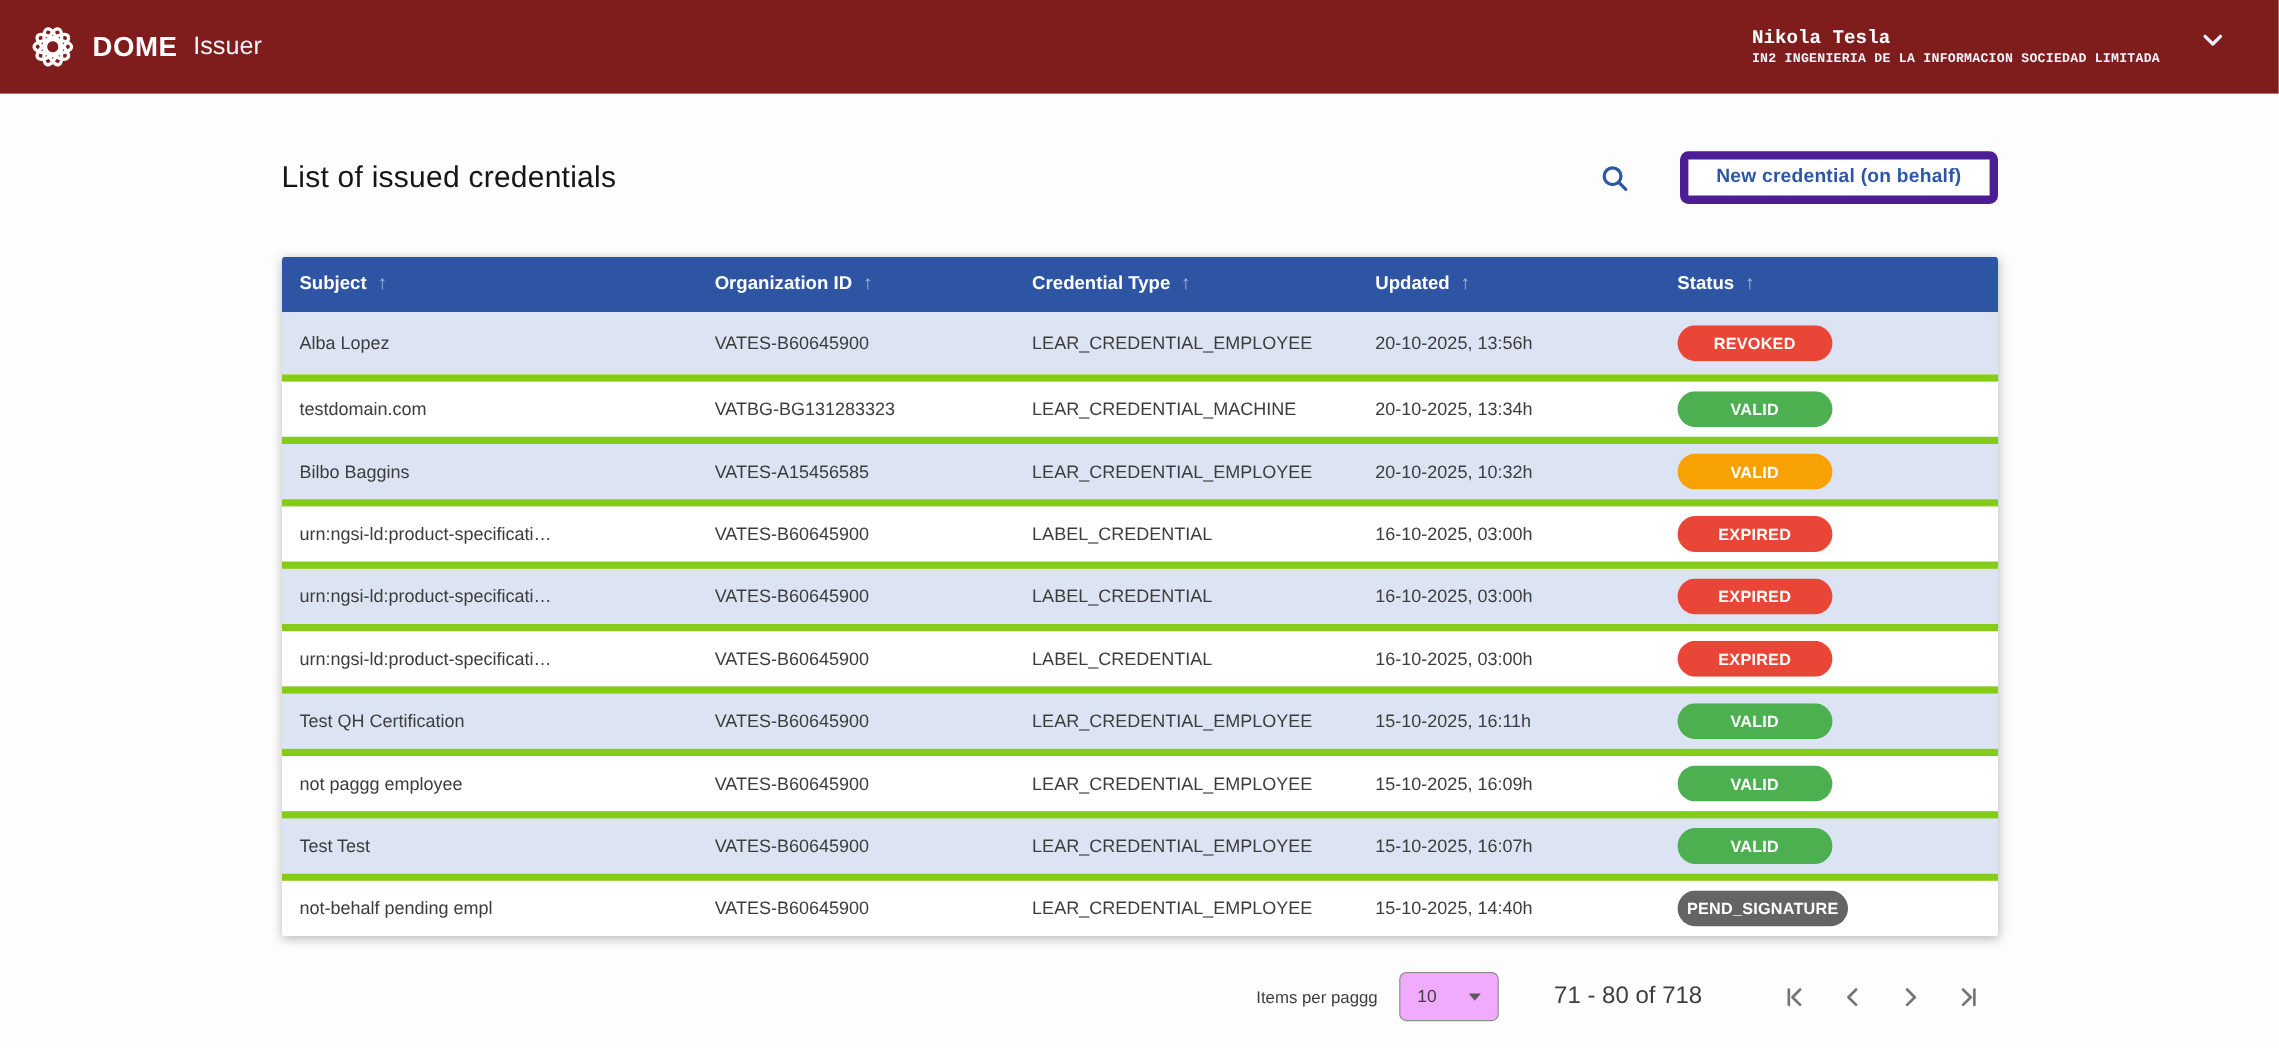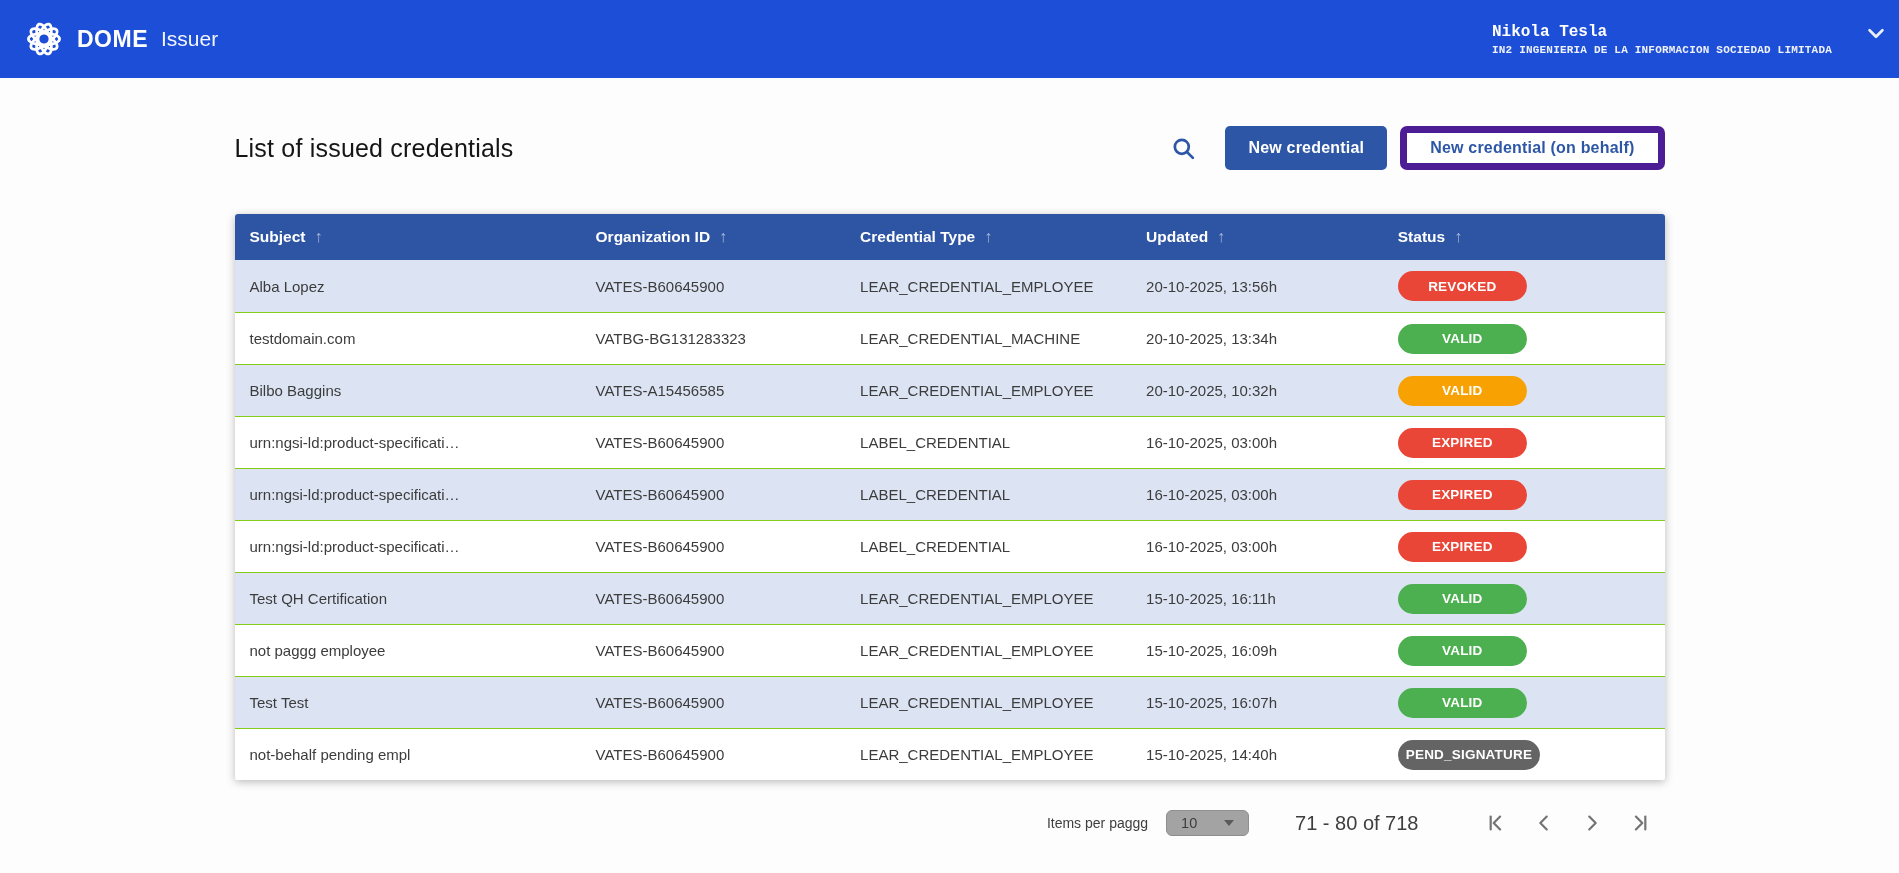--- a/index.html
+++ b/index.html
@@ -7,25 +7,25 @@
   body {
     font-family: "Liberation Sans", sans-serif;
     background: #fdfdfd;
     overflow: hidden;
     color: #3c3c3c;
   }
 
   
   .topbar {
     height: 78px;
-    background: #1d4ed8;
+    background: #7f1d1d;
     display: flex;
     align-items: center;
     justify-content: space-between;
-    padding: 0 12px 0 22px;
+    padding: 0 44px 0 22px;
   }
   .brand { display: flex; align-items: center; gap: 11px; cursor: pointer; }
   .brand-name { color: #fff; font-size: 23px; font-weight: 800; letter-spacing: .5px; }
   .brand-product { color: #f2f5fb; font-size: 21px; font-weight: 400; margin-left: 2px; }
   .user { display: flex; gap: 33px; cursor: pointer; font-family: Liberation Mono, monospace; }
   .user-text { text-align: left; }
   .user-name { color: #fff; font-size: 16px; font-weight: 600; line-height: 1.25; }
   .user-org { color: #eef2fa; font-size: 11px; font-weight: 700; letter-spacing: .2px; margin-top: 2px; }
 
   
@@ -61,44 +61,44 @@
     grid-template-columns: 24.2% 18.5% 20% 17.6% 19.7%;
     align-items: center;
   }
   .thead { background: #2e55a3; height: 46px; }
   .th {
     color: #fff; font-size: 15.5px; font-weight: 600;
     padding-left: 15px; cursor: pointer;
     display: flex; align-items: center;
   }
   .sort-arrow { color: #a9b8d8; font-size: 16px; font-weight: 400; margin-left: 9px; }
-  .trow { height: 52px; background: #fff; border-top: 1px solid #84cc16; cursor: pointer; }
+  .trow { height: 52px; background: #fff; border-top: 6px solid #84cc16; cursor: pointer; }
   .trow.alt { background: #dce4f4; }
   .trow:first-child { border-top: none; }
   .td { font-size: 15px; color: #3c3c3c; padding-left: 15px; white-space: nowrap; overflow: hidden; }
   .badge {
     display: inline-flex; align-items: center; justify-content: center;
     min-width: 129px; height: 30px; padding: 0 8px;
     border-radius: 17px;
     color: #fff; font-size: 13.5px; font-weight: 700; letter-spacing: .2px;
   }
 
   
   .pagination {
     margin-top: 30px;
     display: flex; align-items: center; justify-content: flex-end;
     padding-right: 14px;
     color: #3e3e3e;
   }
   .pag-label { font-size: 14px; }
   .page-size {
-    margin-left: 18px; width: 83px; height: 26px;
+    margin-left: 18px; width: 83px; height: 41px;
     border: 1.4px solid #8f8f8f; border-radius: 6px;
     display: flex; align-items: center; justify-content: space-between;
-    padding: 0 14px; font-size: 14.5px; cursor: pointer; background: #a3a3a3;
+    padding: 0 14px; font-size: 14.5px; cursor: pointer; background: #f0abfc;
   }
   .caret-down {
     width: 0; height: 0;
     border-left: 5.5px solid transparent;
     border-right: 5.5px solid transparent;
     border-top: 6px solid #5a5a5a;
   }
   .pag-range { font-size: 20px; margin-left: 46px; }
   .pag-nav { display: flex; align-items: center; margin-left: 40px; }
   .pag-nav .icon-btn { margin-left: 26px; }
@@ -142,21 +142,20 @@
     <h1 class="page-title">List of issued credentials</h1>
     <div class="spacer"></div>
     <button class="icon-btn search-btn">
       <span style="display:flex;">
         <svg width="27" height="27" viewBox="0 0 24 24" fill="none" stroke="#2d57a4" stroke-width="2.4" stroke-linecap="round">
           <circle cx="10.5" cy="10.5" r="6.2"></circle>
           <line x1="15.2" y1="15.2" x2="20.3" y2="20.3"></line>
         </svg>
       </span>
     </button>
-    <button class="btn btn-primary">New credential</button>
     <button class="btn btn-outline">New credential (on behalf)</button>
   </div>
 
   <section class="table">
     <div class="thead">
         <div class="th">Subject<span class="sort-arrow">↑</span></div>
         <div class="th">Organization ID<span class="sort-arrow">↑</span></div>
         <div class="th">Credential Type<span class="sort-arrow">↑</span></div>
         <div class="th">Updated<span class="sort-arrow">↑</span></div>
         <div class="th">Status<span class="sort-arrow">↑</span></div>

